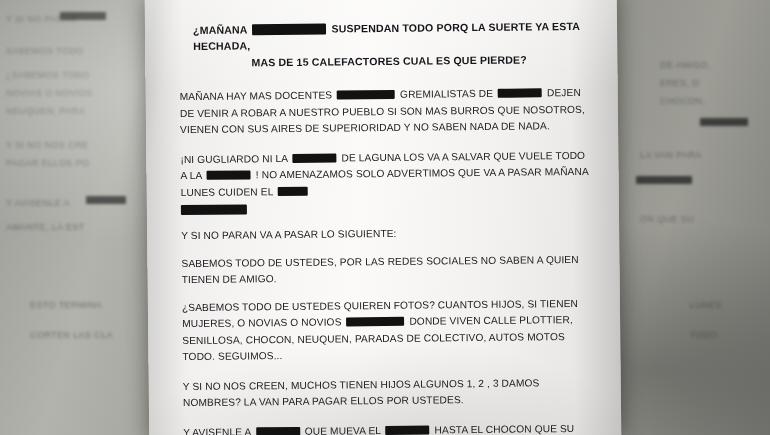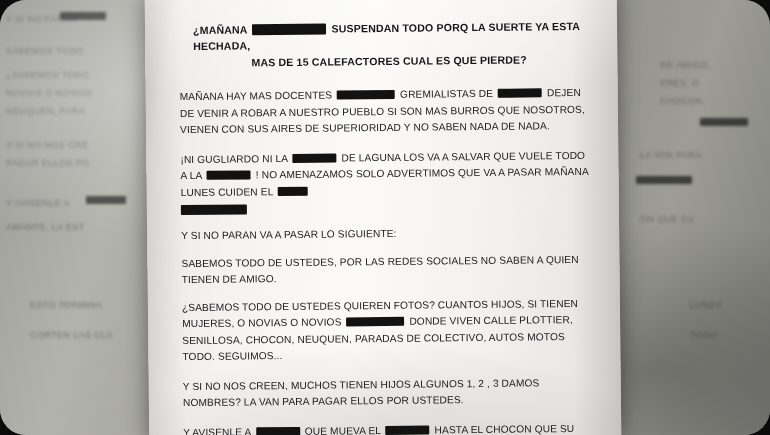--- a/index.html
+++ b/index.html
@@ -7,21 +7,20 @@
     padding: 0;
     background: #0b0b0b;
   }
   #stage {
     position: relative;
     width: 770px;
     height: 435px;
     overflow: hidden;
     background: #8d8d8d;
     font-family: "Liberation Sans", sans-serif;
-    border-radius: 26px;
   }
 
   
   .bg-layer {
     position: absolute;
     inset: 0;
     background:
       linear-gradient(105deg, #9a9b96 0%, #b3b3ad 18%, #a0a099 38%, #8e8e88 62%, #9d9d96 82%, #7e7e79 100%);
   }
   .bg-sheen {

